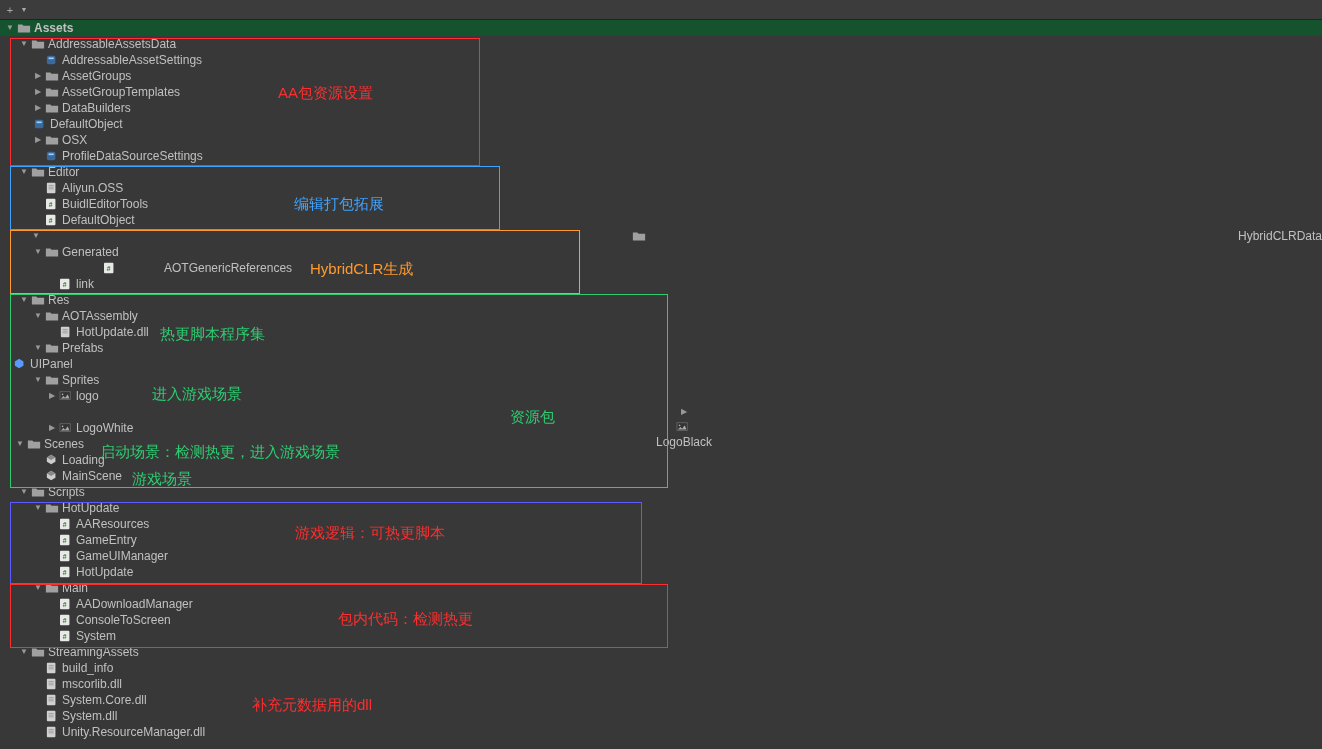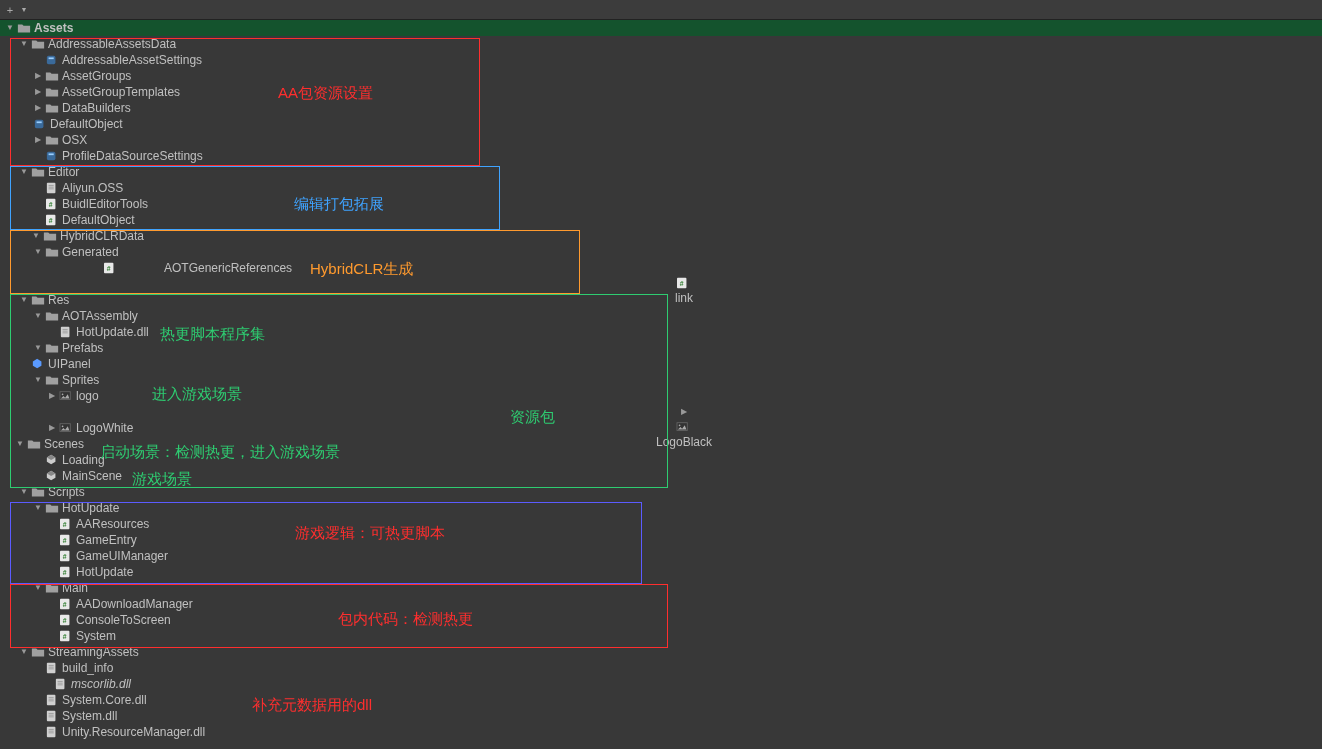--- a/index.html
+++ b/index.html
@@ -155,21 +155,21 @@
     <div class="tree-row" style="padding-left: 32px;">
       <span class="arrow none"></span>
       <span class="icon">
         <svg viewBox="0 0 16 14">
           <rect x="1" y="1" width="11" height="12" fill="#e8e8e8" rx="1"></rect>
           <text x="6.5" y="10" font-size="8" text-anchor="middle" fill="#2a7a2a" font-weight="bold">#</text>
         </svg>
       </span>
       <span class="label">DefaultObject</span>
     </div>
-    <div class="tree-row" style="padding-left: 30px;">
+    <div class="tree-row" style="padding-left: 30px; justify-content: space-between;">
       <span class="arrow expanded"></span>
       <span class="icon">
         <svg viewBox="0 0 16 12">
           <path fill="#a0a0a0" d="M1 2h5l1.5 1.5H15V11H1z"></path>
         </svg>
       </span>
       <span class="label">HybridCLRData</span>
     </div>
     <div class="tree-row" style="padding-left: 32px;">
       <span class="arrow expanded"></span>
@@ -183,21 +183,21 @@
     <div class="tree-row" style="padding-left: 46px; gap: 44px;">
       <span class="arrow none"></span>
       <span class="icon">
         <svg viewBox="0 0 16 14">
           <rect x="1" y="1" width="11" height="12" fill="#e8e8e8" rx="1"></rect>
           <text x="6.5" y="10" font-size="8" text-anchor="middle" fill="#2a7a2a" font-weight="bold">#</text>
         </svg>
       </span>
       <span class="label">AOTGenericReferences</span>
     </div>
-    <div class="tree-row" style="padding-left: 46px; flex-direction: column;">
+    <div class="tree-row" style="padding-left: 46px;">
       <span class="arrow none"></span>
       <span class="icon">
         <svg viewBox="0 0 16 14">
           <rect x="1" y="1" width="11" height="12" fill="#e8e8e8" rx="1"></rect>
           <text x="6.5" y="10" font-size="8" text-anchor="middle" fill="#2a7a2a" font-weight="bold">#</text>
         </svg>
       </span>
       <span class="label">link</span>
     </div>
     <div class="tree-row" style="padding-left: 18px;">
@@ -232,21 +232,21 @@
     </div>
     <div class="tree-row" style="padding-left: 32px;">
       <span class="arrow expanded"></span>
       <span class="icon">
         <svg viewBox="0 0 16 12">
           <path fill="#a0a0a0" d="M1 2h5l1.5 1.5H15V11H1z"></path>
         </svg>
       </span>
       <span class="label">Prefabs</span>
     </div>
-    <div class="tree-row" style=" margin-left: 18px;">
+    <div class="tree-row" style="">
       <span class="arrow none"></span>
       <span class="icon">
         <svg viewBox="0 0 16 14">
           <path fill="#5a9aff" d="M7 1l5 3v5l-5 3-5-3V4z"></path>
         </svg>
       </span>
       <span class="label">UIPanel</span>
     </div>
     <div class="tree-row" style="padding-left: 32px;">
       <span class="arrow expanded"></span>
@@ -430,21 +430,21 @@
       <span class="icon">
         <svg viewBox="0 0 16 14">
           <rect x="2" y="1" width="10" height="12" fill="#d0d0d0" rx="1"></rect>
           <line x1="4" y1="4" x2="10" y2="4" stroke="#888" stroke-width="0.8"></line>
           <line x1="4" y1="6" x2="10" y2="6" stroke="#888" stroke-width="0.8"></line>
           <line x1="4" y1="8" x2="10" y2="8" stroke="#888" stroke-width="0.8"></line>
         </svg>
       </span>
       <span class="label">build_info</span>
     </div>
-    <div class="tree-row" style="padding-left: 41px; font-style: italic;">
+    <div class="tree-row" style="padding-left: 32px;">
       <span class="arrow none"></span>
       <span class="icon">
         <svg viewBox="0 0 16 14">
           <rect x="2" y="1" width="10" height="12" fill="#d0d0d0" rx="1"></rect>
           <line x1="4" y1="4" x2="10" y2="4" stroke="#888" stroke-width="0.8"></line>
           <line x1="4" y1="6" x2="10" y2="6" stroke="#888" stroke-width="0.8"></line>
           <line x1="4" y1="8" x2="10" y2="8" stroke="#888" stroke-width="0.8"></line>
         </svg>
       </span>
       <span class="label">mscorlib.dll</span>

